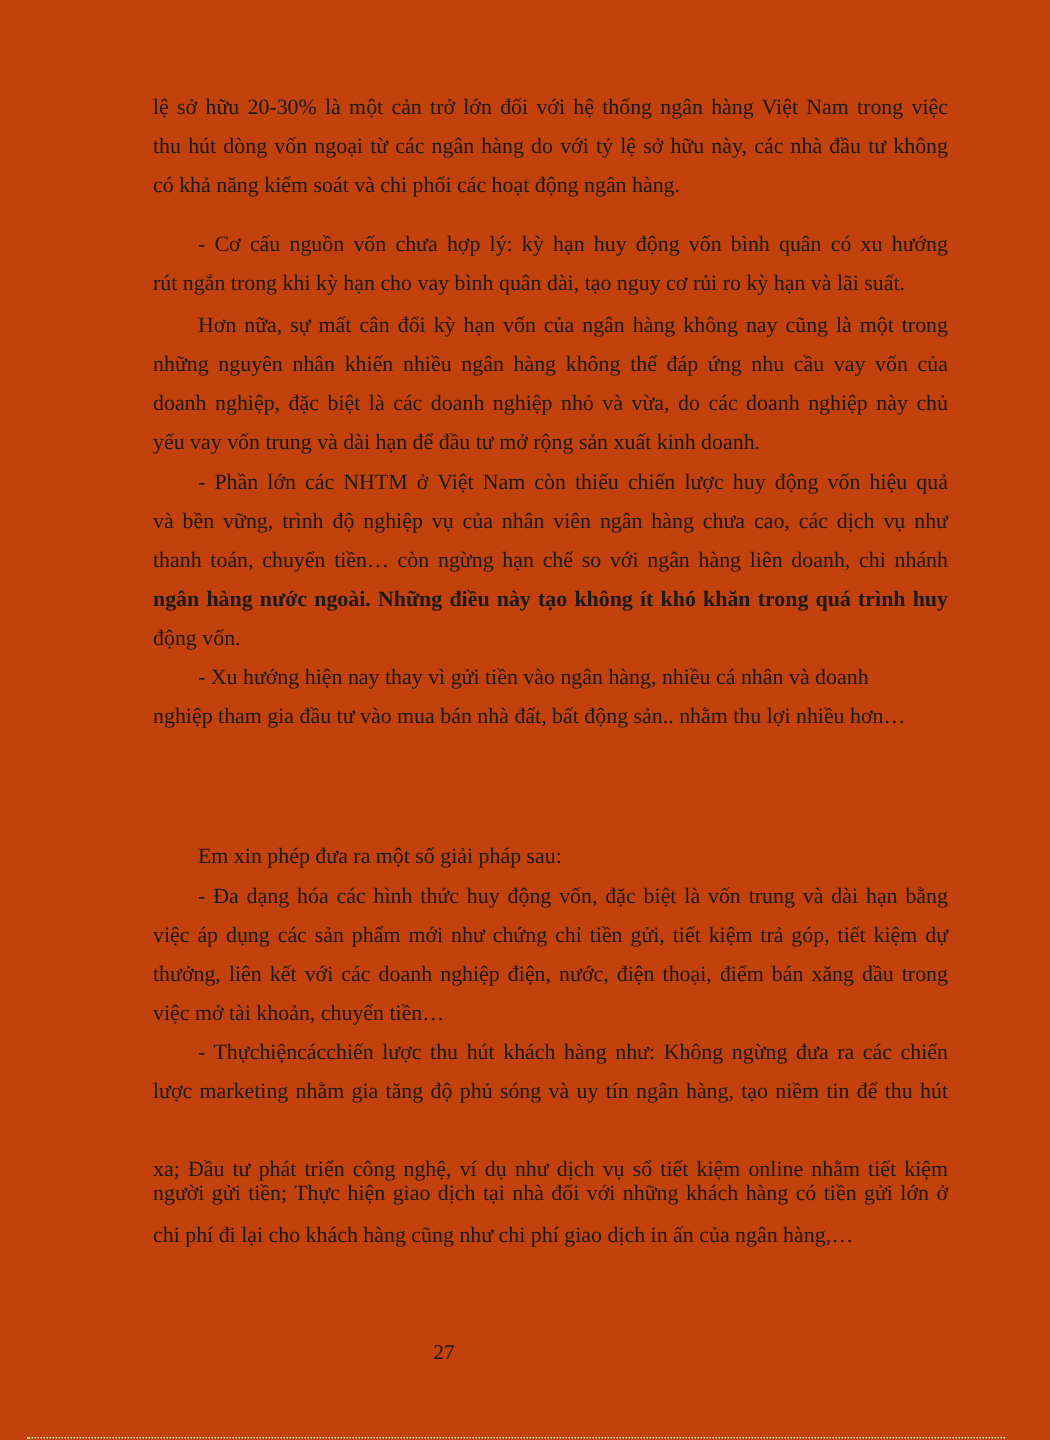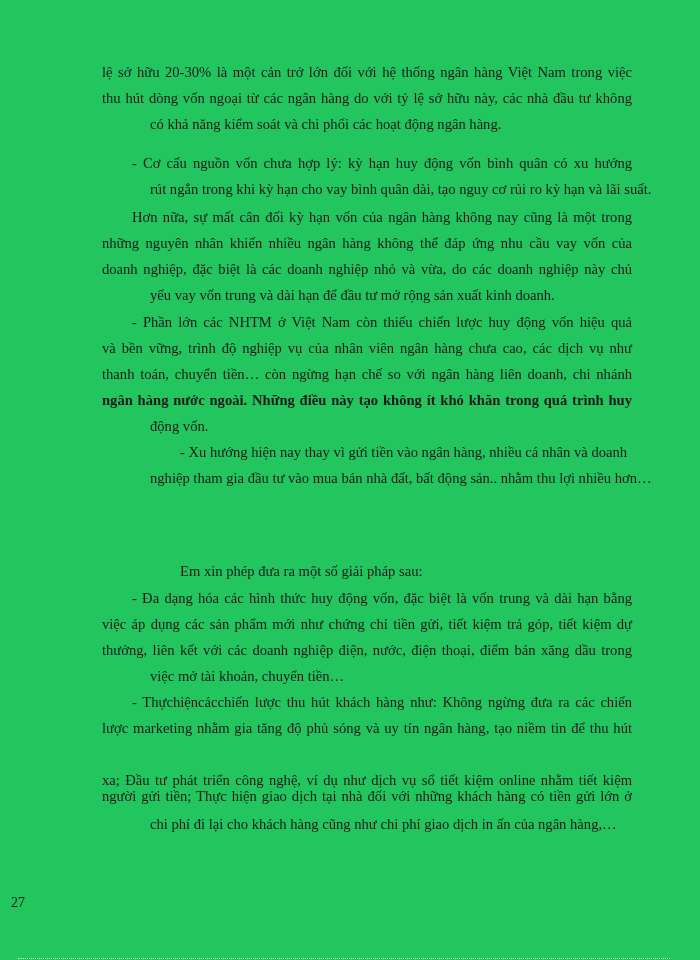--- a/index.html
+++ b/index.html
@@ -1,25 +1,25 @@
 <!DOCTYPE html>
 <html><head>
 <meta charset="utf-8">
 <style>
   html, body { margin: 0; padding: 0; background: #ffffff; }
   body { width: 700px; height: 960px; position: relative; overflow: hidden;
          font-family: "Liberation Serif", "DejaVu Serif", serif; color: #1a1a1a; }
-  .page { position: absolute; left: 0; top: 0; width: 700px; height: 960px; background: #22c55e; }
+  .page { position: absolute; left: 0; top: 0; width: 700px; height: 960px; background: #c2410c; }
   .line { position: absolute; left: 102px; width: 530px; font-size: 14.6px; line-height: 20px;
           white-space: nowrap; text-align: justify; text-align-last: justify; }
-  .line.last { text-align-last: left; margin-left: 48px; }
+  .line.last { text-align-last: left; }
   .line.indent { left: 132px; width: 500px; }
   .heading { position: absolute; left: 0; width: 700px; top: 511px; text-align: center;
              font-weight: bold; font-size: 19px; line-height: 24px; letter-spacing: 0.2px; }
-  .pagenum { position: absolute; left: 11px; width: 592px; top: 893px; 
+  .pagenum { position: absolute; left: 0; width: 592px; top: 893px; text-align: center;
              font-size: 14px; line-height: 20px; }
   .bottom-rule { position: absolute; left: 18px; width: 652px; top: 958px;
                  border-top: 1px dotted #b7f0b0; }
 </style>
 </head>
 <body>
 
 <div class="page">
   <div id="before">
       <div class="line" style="top: 62px;">lệ sở hữu 20-30% là một cản trở lớn đối với hệ thống ngân hàng Việt Nam trong việc</div>

